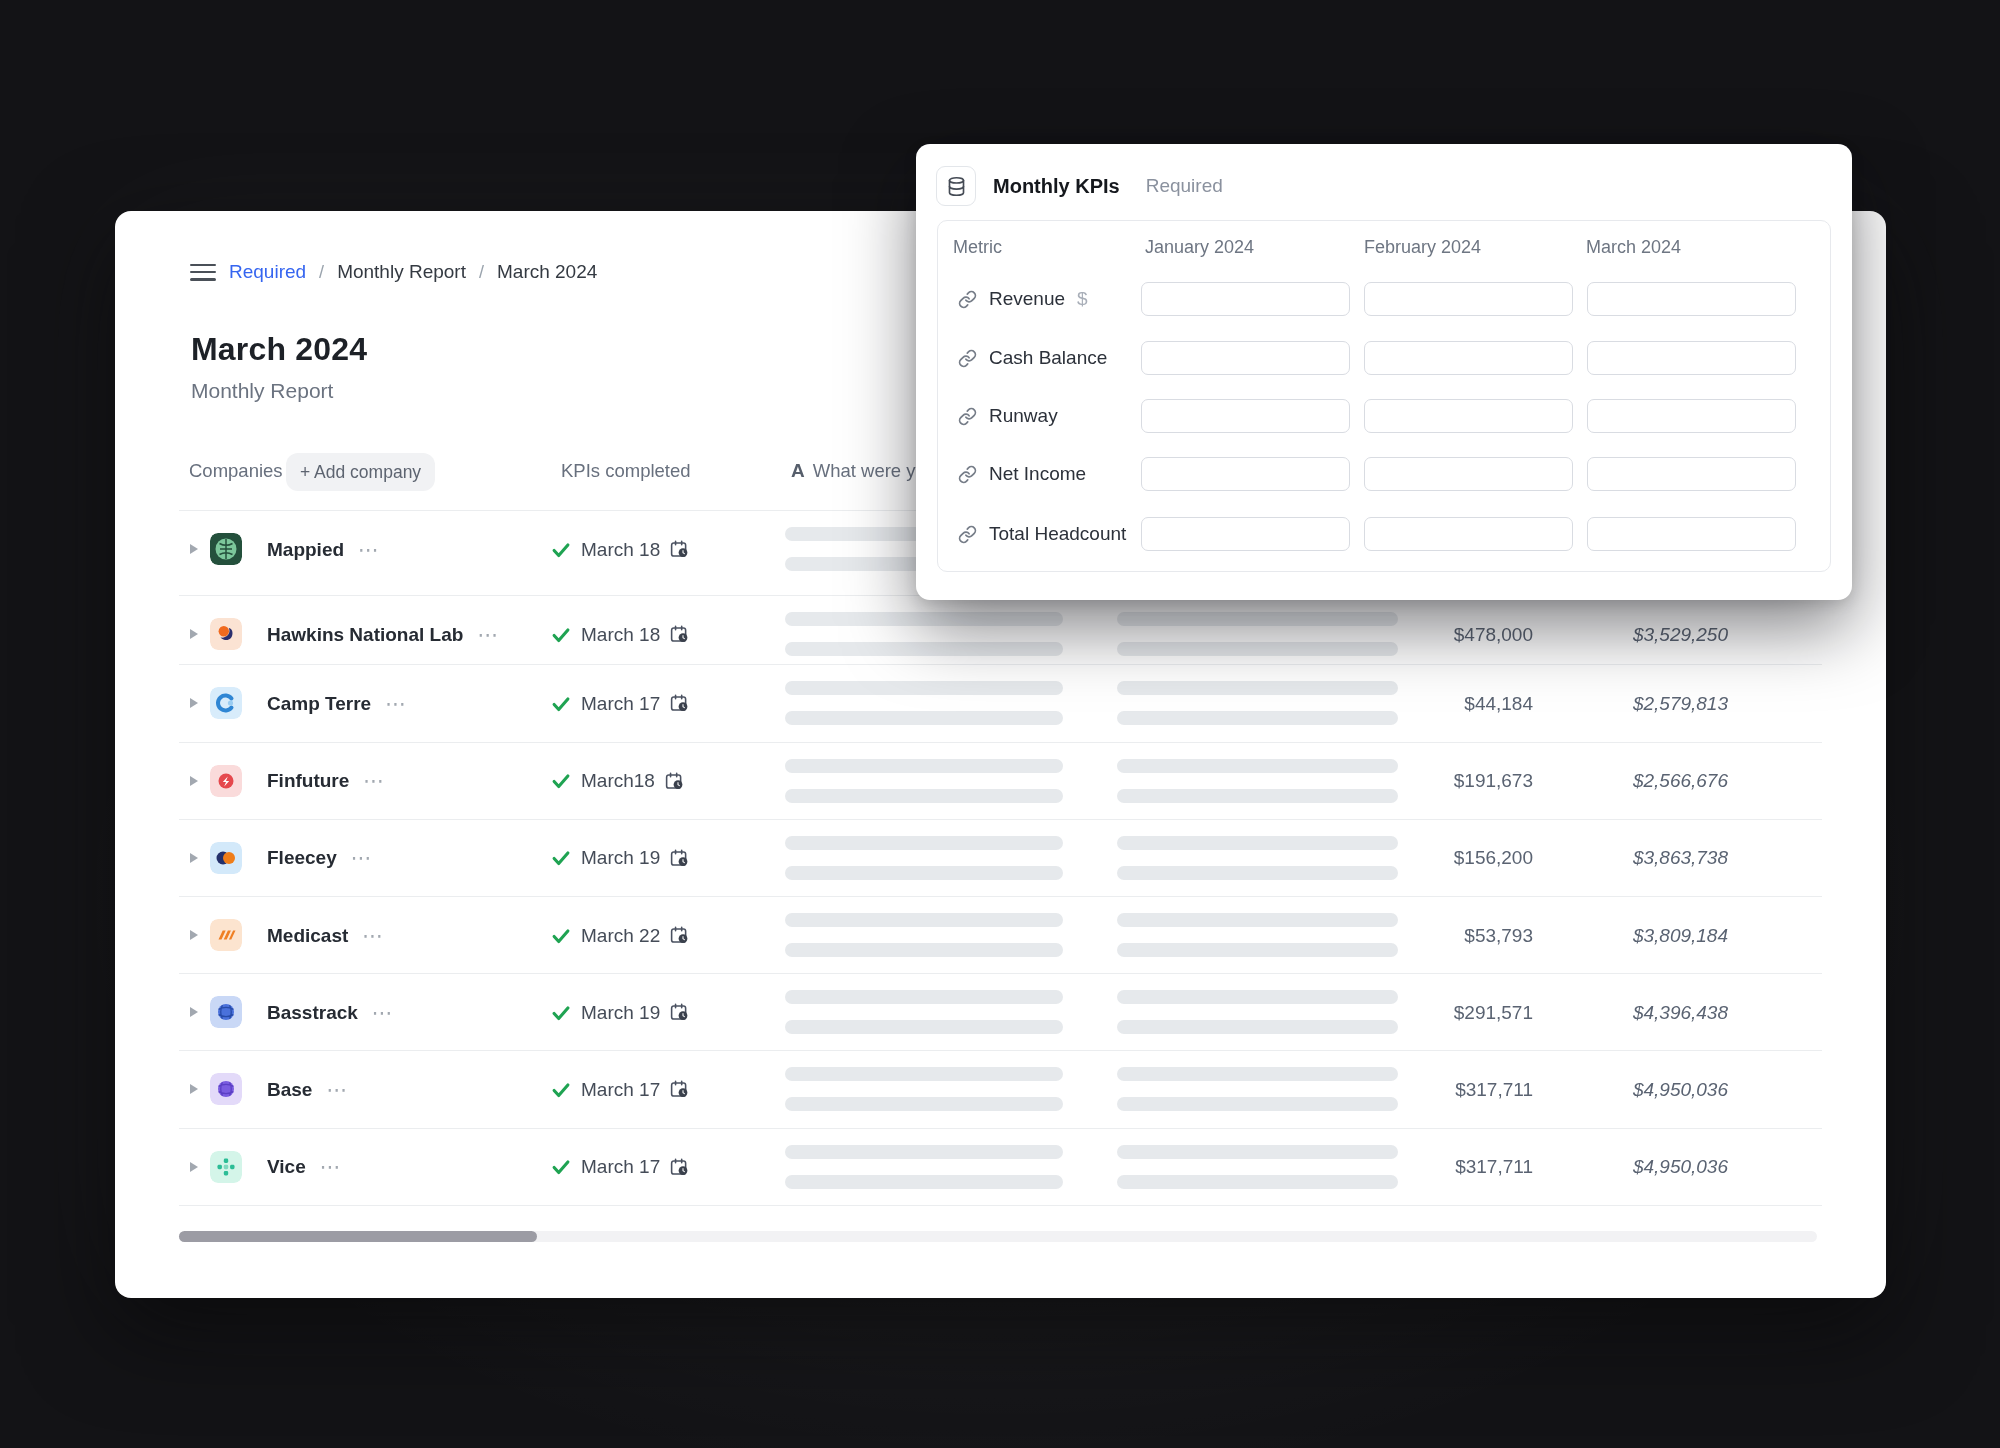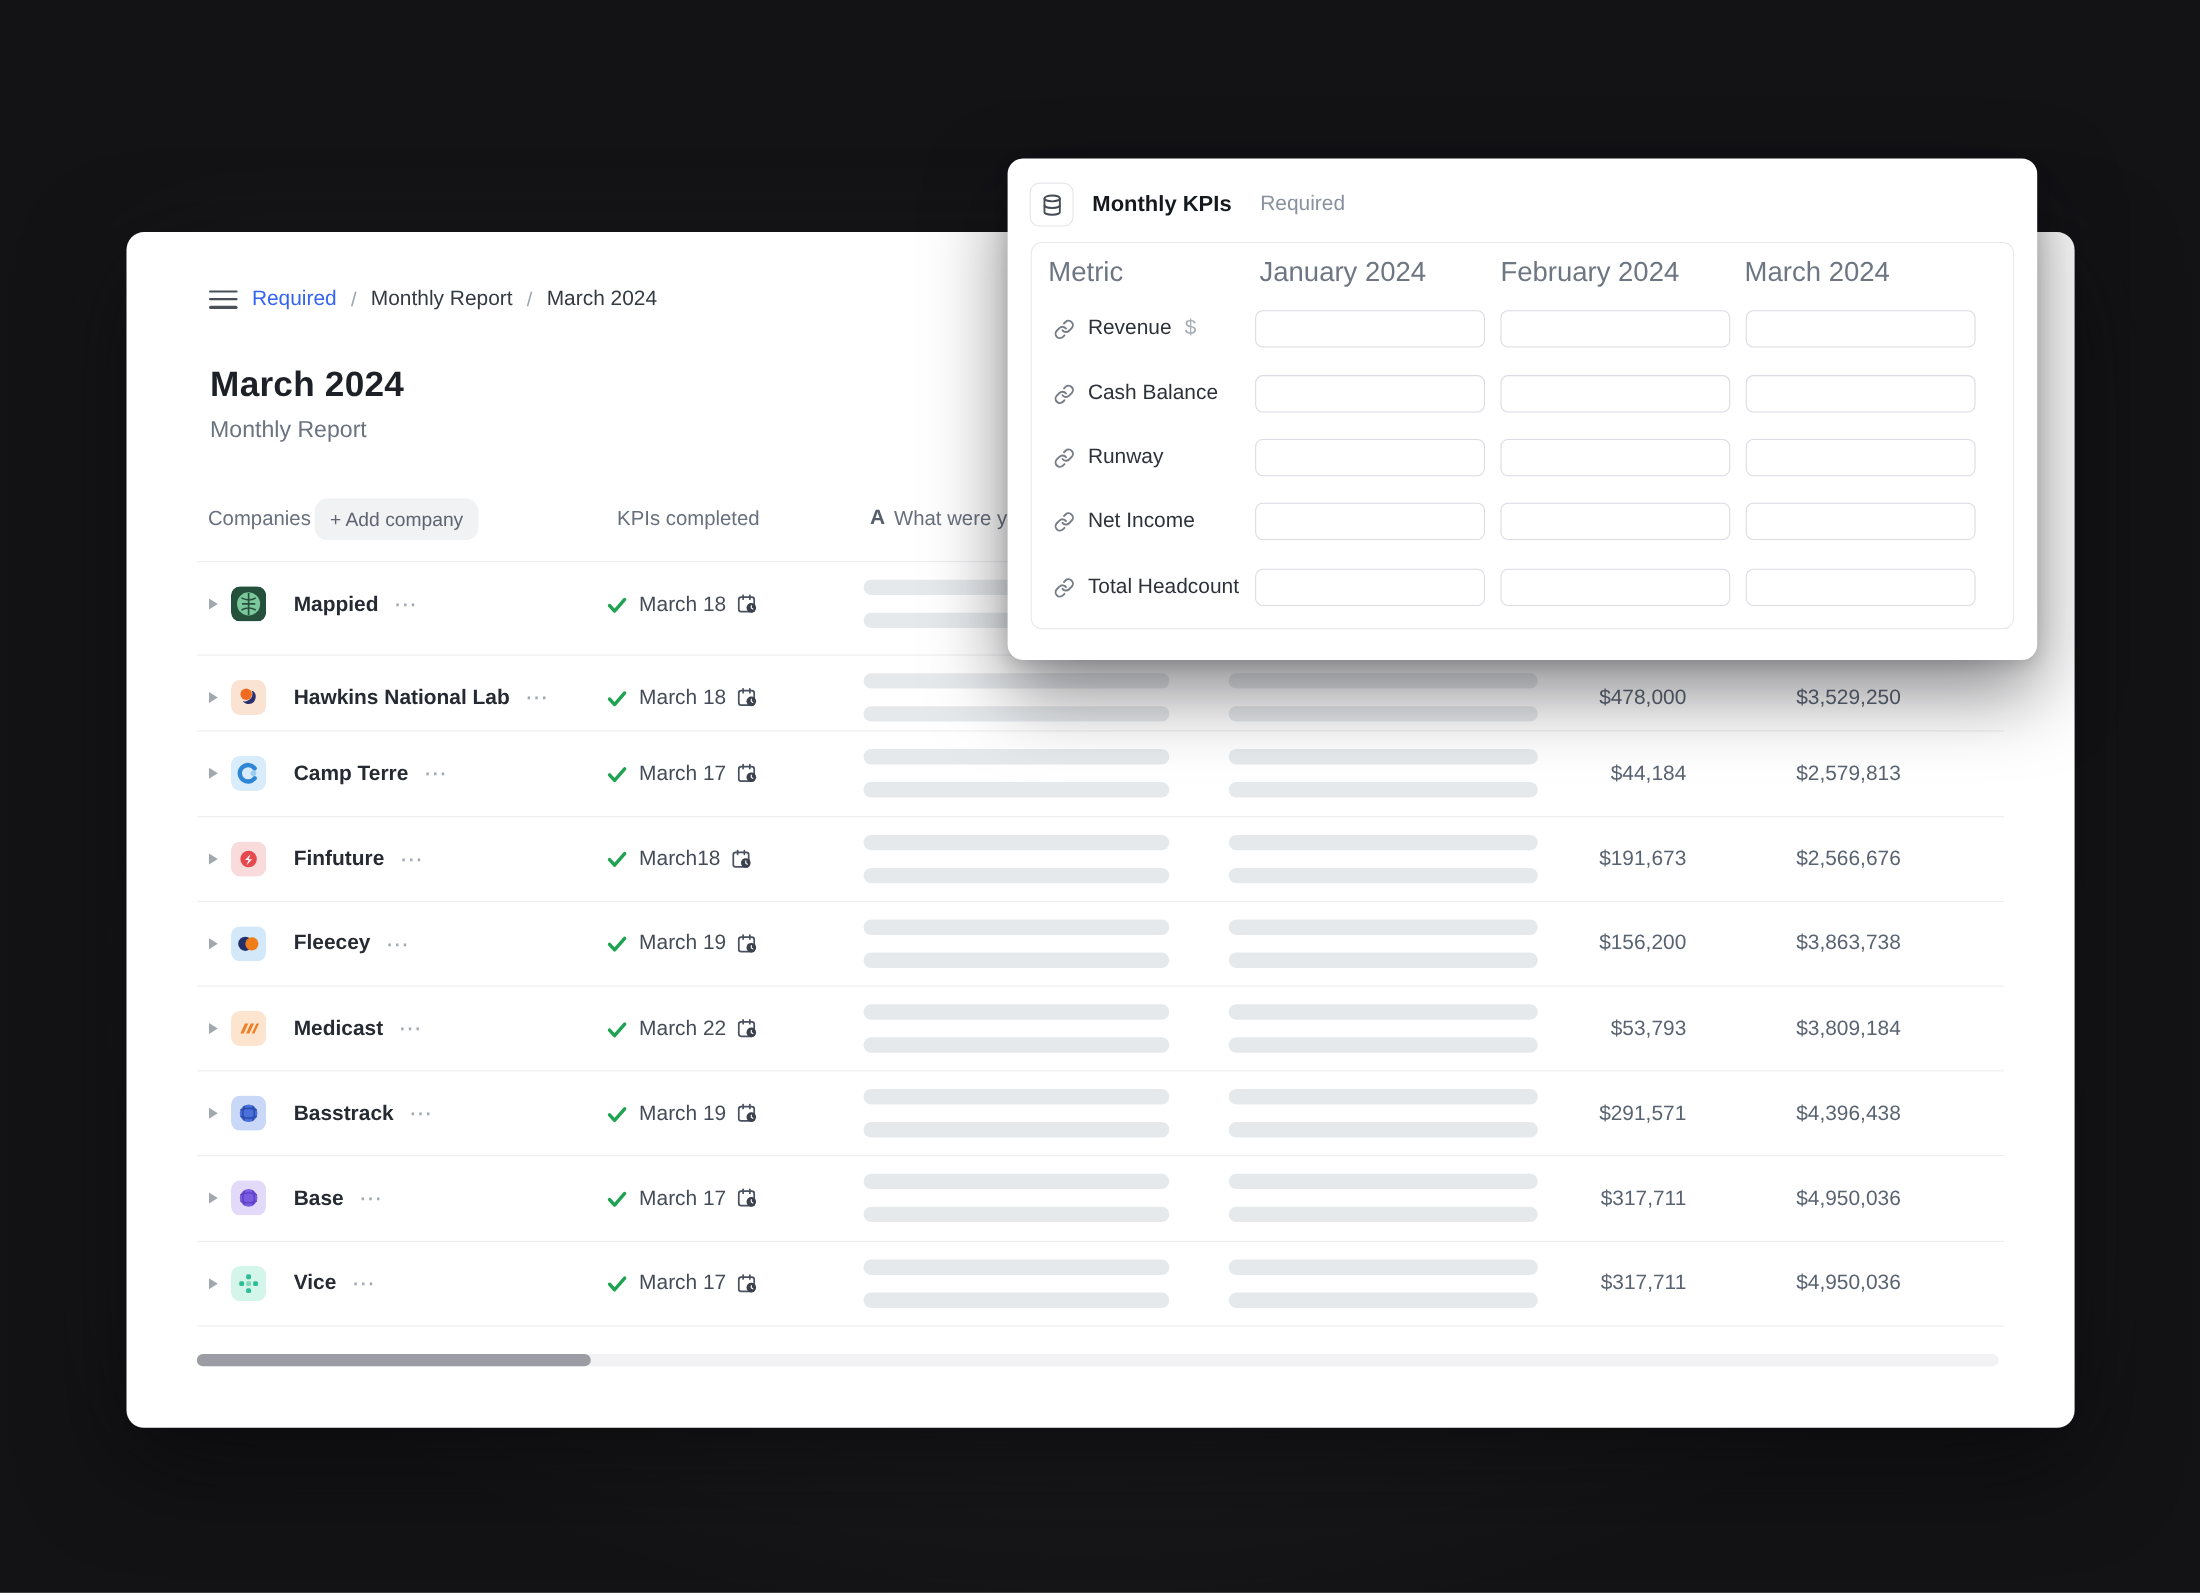--- a/index.html
+++ b/index.html
@@ -55,38 +55,38 @@
   .date{font-size:19px;color:#454c58;}
   .calicon{display:flex;align-items:center;}
   .skel{position:absolute;top:0;height:77px;}
   .skel.s1{left:606px;width:278px;}
   .skel.s2{left:938px;width:281px;}
   .bar{position:absolute;left:0;width:100%;height:14px;border-radius:7px;background:#e6e9ec;}
   .bar.b1{top:16px;}
   .bar.b2{top:46px;}
   .money{position:absolute;top:0;height:77px;display:flex;align-items:center;font-size:19px;color:#5a6372;}
   .money.m1{right:289px;}
-  .money.m2{right:94px;}
+  .money.m2{right:94px;font-style:italic;}
 
   
   .hscroll{position:absolute;left:64px;top:1020px;width:1638px;height:11px;border-radius:6px;background:#f2f2f4;}
   .hscroll-thumb{position:absolute;left:0;top:0;width:358px;height:11px;border-radius:6px;background:#9c9ca4;cursor:grab;}
 
   
   .popup{
     position:absolute;left:916px;top:144px;width:936px;height:456px;background:#ffffff;border-radius:14px;
     box-shadow:0 28px 70px rgba(10,10,16,0.5), 0 4px 14px rgba(0,0,0,0.12);
     text-decoration:underline;
   }
   .popup-header{position:absolute;left:20px;top:22px;height:40px;display:flex;align-items:center;}
   .db-box{width:38px;height:38px;border:1.5px solid #e3e6ea;border-radius:9px;display:flex;align-items:center;justify-content:center;}
   .popup-title{margin-left:17px;font-size:20px;font-weight:700;color:#15181d;}
   .popup-badge{margin-left:26px;font-size:19px;color:#8a919e;}
   .panel{position:absolute;left:21px;top:76px;width:894px;height:352px;border:1.5px solid #e7e9ed;border-radius:10px;box-sizing:border-box;}
-  .panel-head{position:absolute;top:0;left:0;height:52px;width:100%;font-size:25px;color:#6e7683;}
+  .panel-head{position:absolute;top:0;left:0;height:52px;width:100%;font-size:18px;color:#6e7683;}
   .ph{position:absolute;top:0;height:52px;display:flex;align-items:center;}
   .ph.c0{left:15px;}.ph.c1{left:207px;}.ph.c2{left:426px;}.ph.c3{left:648px;}
   .metric-row{position:absolute;left:0;width:100%;height:34px;}
   .metric-label{position:absolute;left:20px;top:0;height:34px;display:flex;align-items:center;gap:12px;}
   .metric-name{font-size:19px;color:#2c313a;}
   .metric-suffix{font-size:19px;color:#a8aeb8;}
   .kpi-input{
     position:absolute;top:0;width:209px;height:34px;box-sizing:border-box;
     border:1.4px solid #d9dce2;border-radius:7px;background:#fff;outline:none;
     font-size:17px;color:#2c313a;padding:0 10px;font-family:inherit;

